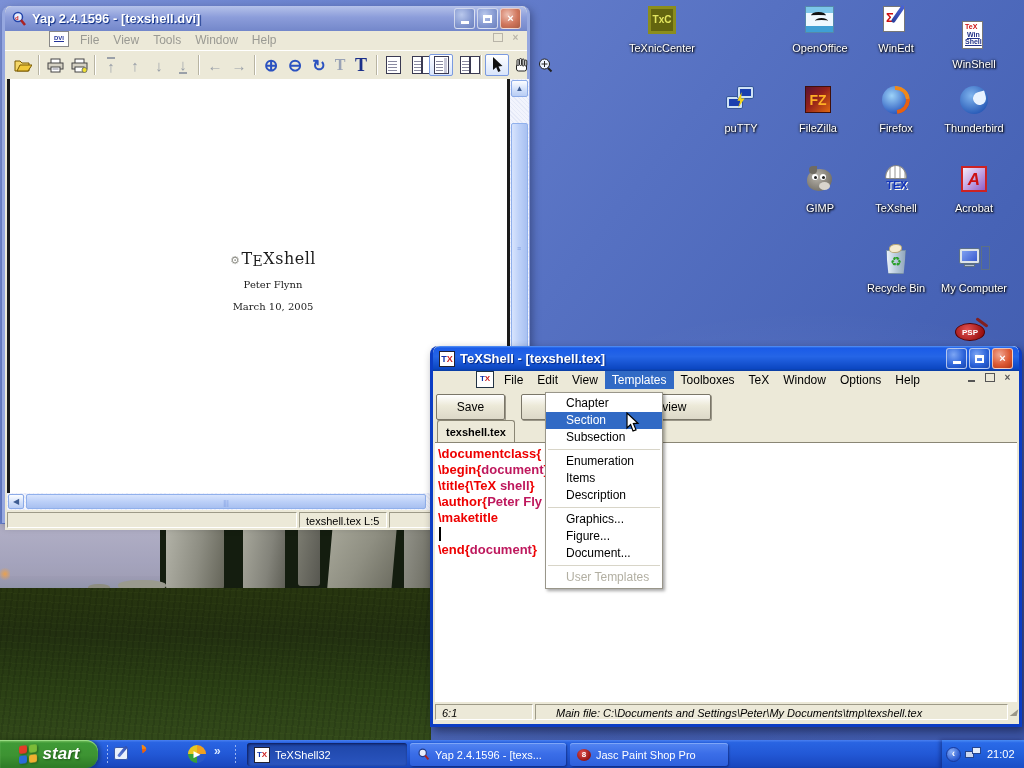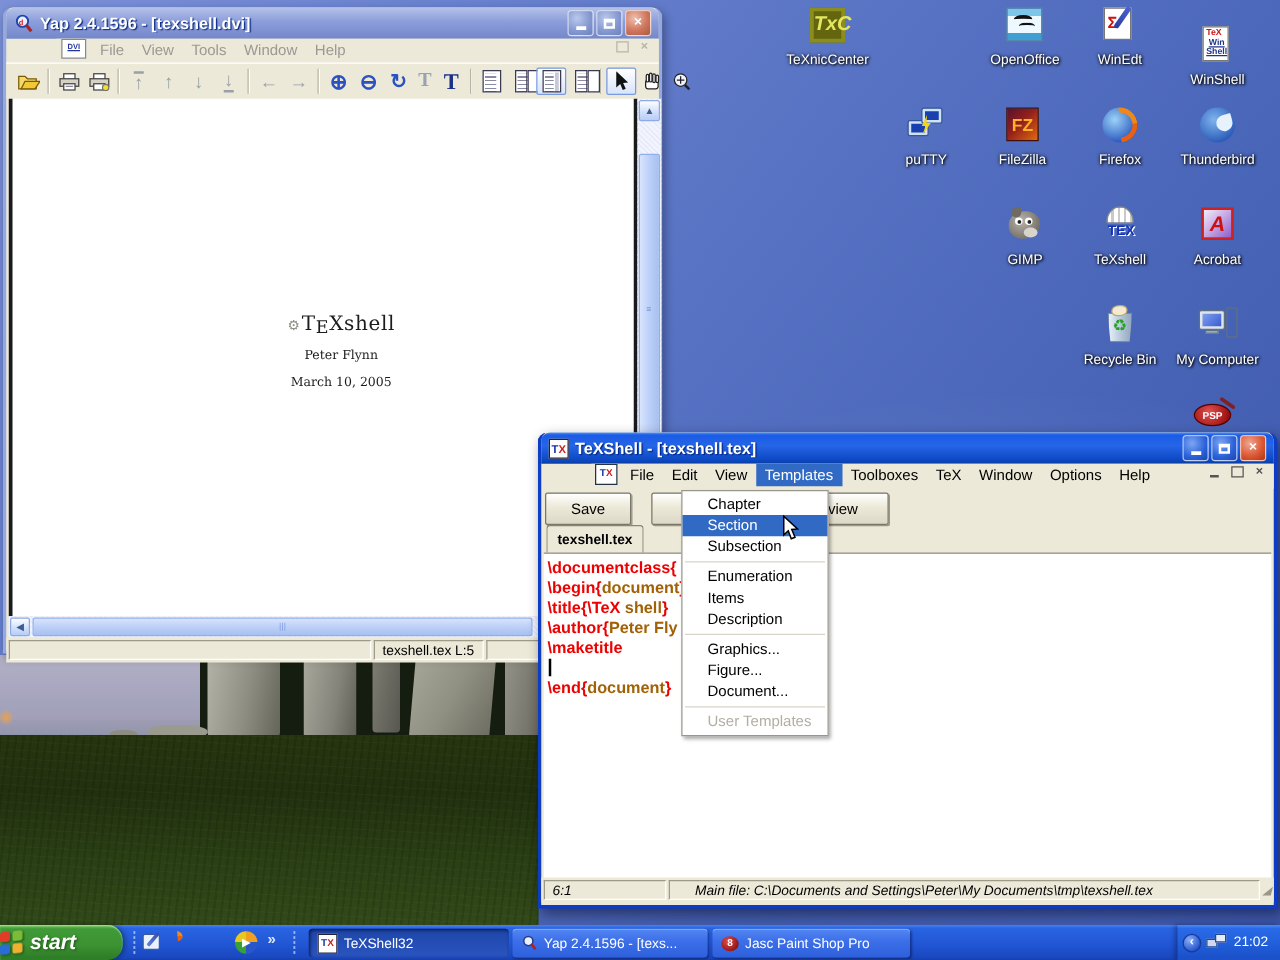--- a/index.html
+++ b/index.html
@@ -80,37 +80,37 @@
   .xpbtn{position:absolute;height:24px;background:linear-gradient(180deg,#fff,#ece9d8 45%,#dcd8c8);
     border:1px solid #7a7668;border-radius:2px;box-shadow:1px 1px 0 #9a9688;
     font-size:12px;color:#000;display:flex;align-items:center;justify-content:center;}
   .edittab{position:absolute;left:4px;top:74px;width:76px;height:22px;background:#ece9d8;
     border:1px solid #8a8675;border-bottom:0;border-radius:3px 3px 0 0;
     font-size:11px;font-weight:bold;display:flex;align-items:center;justify-content:center;}
   .editor{position:absolute;left:2px;top:96px;right:2px;bottom:20px;background:#fff;border-top:1px solid #8a8675;
     font-family:"Liberation Sans",sans-serif;font-size:13px;font-weight:bold;padding:3px 0 0 3px;box-sizing:border-box;}
   .cline{white-space:pre;line-height:16px;height:16px;position:relative;}
   .cmd{color:#ee0000;}
-  .ctx{color:#a16207;}
+  .ctx{color:#be185d;}
   .caret{position:absolute;left:1px;top:1px;width:1.5px;height:14px;background:#000;}
 
   
   #tplmenu{position:absolute;left:545px;top:392px;width:116px;background:#fff;
     border:1px solid #99968a;box-shadow:2px 2px 3px rgba(0,0,0,.35);padding:2px 0;z-index:40;}
   .dmi{height:17px;line-height:17px;font-size:12px;color:#000;padding-left:20px;}
   .dmi.hl{background:#316ac5;color:#fff;}
   .dmi.dis{color:#b2afa2;}
   .dsep{height:1px;background:#d8d5c8;margin:3px 2px;}
 
   
   #taskbar{position:absolute;left:0;bottom:0;width:1024px;height:28px;z-index:60;
     background:linear-gradient(180deg,#4a80f0 0%,#2964e2 9%,#2258d6 50%,#1a48c0 92%,#1640ae 100%);}
   #startbtn{position:absolute;left:0;top:0;width:98px;height:28px;border-radius:0 12px 12px 0;
     background:linear-gradient(180deg,#71bd59 0%,#3f9a37 12%,#3d9332 55%,#2e7d27 95%);
-    box-shadow:inset 0 1px 1px #9fe08a, 2px 0 4px rgba(0,20,0,.4);display:flex;align-items:center;justify-content:flex-start;gap:5px;}
+    box-shadow:inset 0 1px 1px #9fe08a, 2px 0 4px rgba(0,20,0,.4);display:flex;align-items:center;justify-content:center;gap:5px;}
   #startbtn .slbl{color:#fff;font-size:17px;font-weight:bold;font-style:italic;text-shadow:1px 1px 2px #1e5418;}
   .flag{width:19px;height:19px;display:grid;grid-template-columns:8px 8px;grid-template-rows:8px 8px;gap:1.5px;transform:skewY(-6deg);filter:drop-shadow(1px 1px 1px #1e5418);}
   .flag i{border-radius:2px;}
   .ql{position:absolute;top:5px;width:18px;height:18px;}
   .qsep{position:absolute;top:4px;width:3px;height:20px;background-image:radial-gradient(circle,#9ab4f2 35%,transparent 40%);background-size:3px 4px;}
   .taskwin{position:absolute;top:3px;height:23px;border-radius:3px;display:flex;align-items:center;gap:5px;padding:0 7px;box-sizing:border-box;
     font-size:11px;color:#fff;white-space:nowrap;overflow:hidden;}
   .taskwin.raised{background:linear-gradient(180deg,#5486f2 0%,#3b6ee8 45%,#2e60dc 100%);box-shadow:inset 0 1px 0 #7ea6f8,1px 1px 2px rgba(0,0,40,.4);}
   .taskwin.pressed{background:linear-gradient(180deg,#1e46a8 0%,#2a55c0 100%);box-shadow:inset 1px 1px 3px rgba(0,0,40,.7);}
   #tray{position:absolute;right:0;top:0;width:82px;height:28px;
@@ -126,21 +126,21 @@
   .tbird{border-radius:50%;background:radial-gradient(circle at 40% 35%,#7fb4ee,#2a5cb8 75%);position:relative;overflow:hidden;}
   .tbird::after{content:"";position:absolute;left:45%;top:20%;width:45%;height:45%;background:#e8f2ff;border-radius:60% 0 60% 60%;transform:rotate(-15deg);}
 </style>
 </head>
 <body>
 
 <div id="screen">
 
   <div class="dico" style="left:624px;top:4px">
     <div class="dart">
-      <div class="sq" style="left:3px;top:2px;width:28px;height:28px;background:#63650f;border:3px solid #8b8d1d;color:#e4e660;font-weight:bold;font-size:16px;text-align:center;line-height:22px;font-style:italic;">TxC</div>
+      <div class="sq" style="left:3px;top:2px;width:28px;height:28px;background:#63650f;border:3px solid #8b8d1d;color:#e4e660;font-weight:bold;font-size:10px;text-align:center;line-height:22px;">TxC</div>
     </div>
     <div class="dlbl">TeXnicCenter</div>
   </div>
   <div class="dico" style="left:782px;top:4px">
     <div class="dart">
       <div class="sq" style="left:2px;top:2px;width:29px;height:27px;background:linear-gradient(180deg,#7cc6ea 0 22%,#eef8ff 22% 78%,#3f9fd4 78%);border:1px solid #5588aa;"></div>
       <div class="sq" style="left:8px;top:8px;width:15px;height:7px;border-top:3px solid #111;border-radius:50%;"></div>
       <div class="sq" style="left:12px;top:14px;width:13px;height:6px;border-top:2.5px solid #111;border-radius:50%;"></div>
     </div>
     <div class="dlbl">OpenOffice</div>

